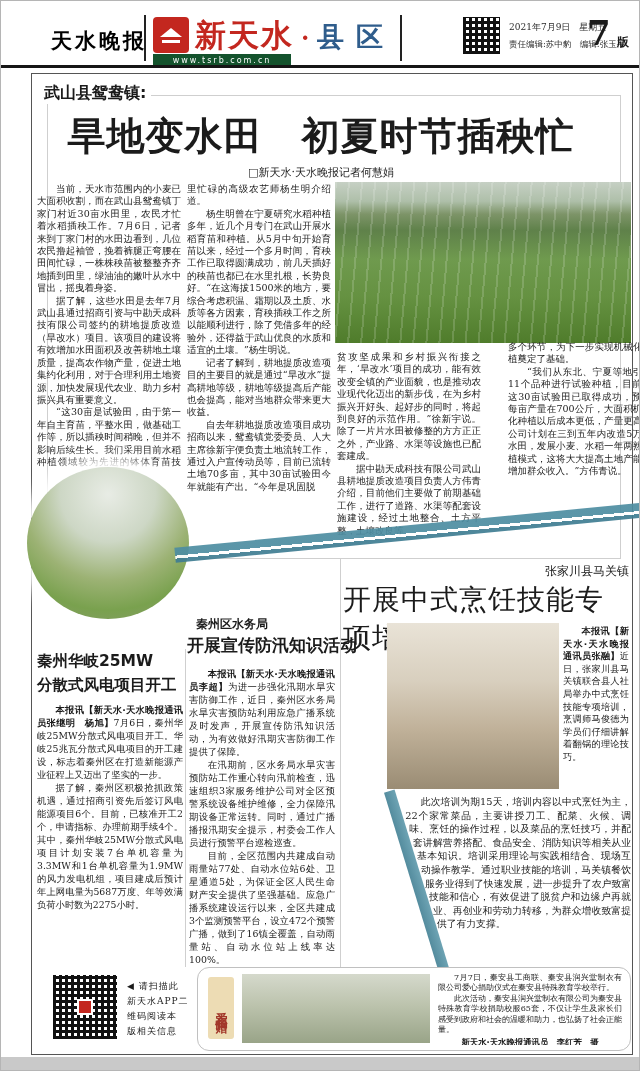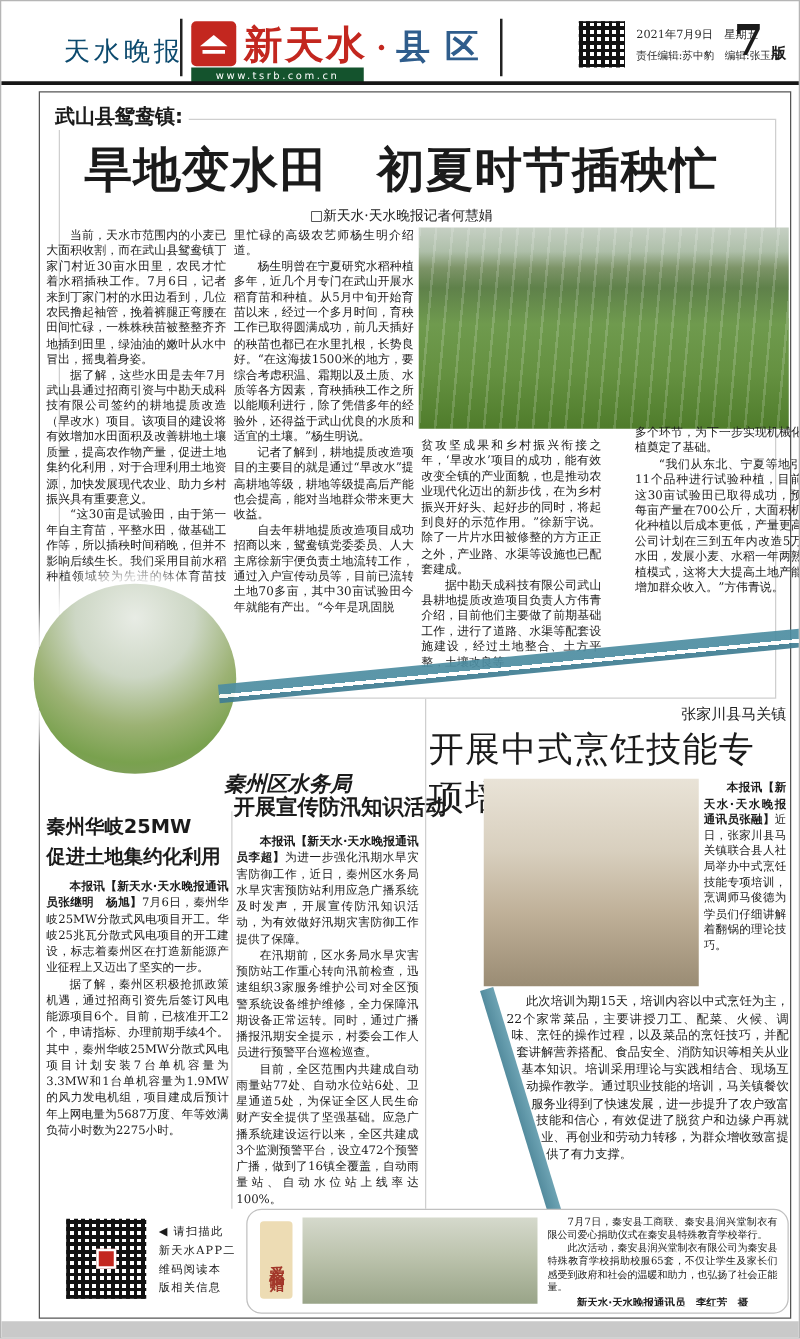--- a/index.html
+++ b/index.html
@@ -1,20 +1,20 @@
 <!DOCTYPE html>
 <html><head>
 <meta charset="utf-8">
 <style>
   html,body{margin:0;padding:0;background:#e6e6e6;}
   #paper{position:relative;width:640px;height:1071px;background:#fff;border:1px solid #b5b5b5;
          box-sizing:border-box;overflow:hidden;font-family:"DejaVu Serif",serif;color:#1b1b1b;}
   .abs{position:absolute;}
   
-  .masthead{left:50px;top:26px;font-size:21px;font-weight:normal;color:#0c4a6e;letter-spacing:3px;}
+  .masthead{left:50px;top:26px;font-size:21px;font-weight:bold;color:#000000;letter-spacing:3px;}
   .hbar{width:2px;background:#222;}
   .seal{left:152px;top:16px;width:36px;height:36px;background:#c3271f;border-radius:4px;
         display:flex;flex-direction:column;align-items:center;justify-content:center;}
   .seal .roof{width:0;height:0;border-left:11px solid transparent;border-right:11px solid transparent;border-bottom:9px solid #fff;}
   .seal .base{width:18px;height:3px;background:#fff;margin-top:3px;}
   .logo-main{left:194px;top:14px;font-size:31px;font-weight:bold;color:#c3271f;letter-spacing:2px;}
   .logo-url{left:152px;top:53px;width:138px;height:13px;background:#14532d;color:#fff;font-size:8px;
             letter-spacing:2px;text-align:center;line-height:13px;font-family:"DejaVu Sans",sans-serif;}
   .logo-dot{left:300px;top:22px;font-size:24px;font-weight:bold;color:#c3271f;}
   .logo-section{left:316px;top:18px;font-size:27px;font-weight:bold;color:#2f5d8c;letter-spacing:12px;}
@@ -57,21 +57,21 @@
       background:linear-gradient(180deg,#4d8da1 0 8px,#ffffff 8px 11px,#3f7d92 11px 15px);opacity:.92;}
   .stripe2{left:320px;top:877px;width:193px;height:11px;transform:rotate(73deg);
       background:linear-gradient(180deg,#5d99ab,#417f93);opacity:.9;}
   
   .vline{width:1px;background:#cfcfcf;}
   .wind-title{left:36px;font-size:15.5px;font-weight:800;font-family:"DejaVu Sans",sans-serif;}
   .body-col{font-size:9.3px;line-height:13px;text-align:justify;overflow:hidden;}
   .body-col p{margin:0;text-indent:2em;}
   .lead-b{font-weight:bold;font-family:"DejaVu Sans",sans-serif;margin-top:20px;}
   .wind-body{left:36px;top:702px;width:146px;height:258px;}
-  .flood-kicker{left:178px;top:615px;font-size:17px;font-weight:bold;font-family:"DejaVu Sans",sans-serif;font-style:italic;}
+  .flood-kicker{left:195px;top:615px;font-size:12px;font-weight:bold;font-family:"DejaVu Sans",sans-serif;}
   .flood-headline{left:186px;top:633px;font-size:17px;font-weight:800;font-family:"DejaVu Sans",sans-serif;}
   .flood-body{left:188px;top:666px;width:146px;height:300px;font-size:9.4px;}
   .cook-kicker{left:342px;top:562px;width:286px;text-align:right;font-size:12px;color:#222;}
   .cook-headline{left:342px;top:580px;width:286px;text-align:left;font-size:28px;font-weight:400;
                  font-family:"DejaVu Sans",sans-serif;letter-spacing:1px;}
   .cook-lead{left:562px;top:624px;width:66px;height:166px;font-size:9.2px;line-height:12.6px;}
   .cook-p2{left:344px;top:794px;width:286px;height:186px;font-size:9.8px;line-height:13.6px;}
   .cut{float:left;width:100px;height:185px;shape-outside:polygon(0 0,46px 0,100px 100%,0 100%);shape-margin:6px;}
   
   .don-card{left:196px;top:966px;width:432px;height:82px;border:1px solid #c0c0c0;border-radius:12px;background:#fff;}
@@ -135,21 +135,21 @@
     <p>据中勘天成科技有限公司武山县耕地提质改造项目负责人方伟青介绍，目前他们主要做了前期基础工作，进行了道路、水渠等配套设施建设，经过土地整合、土方平整，土壤改良等</p>
   </div>
   <div class="abs ncol col4">
     <p class="cont">多个环节，为下一步实现机械化种植奠定了基础。</p>
     <p>“我们从东北、宁夏等地引进11个品种进行试验种植，目前，这30亩试验田已取得成功，预计每亩产量在700公斤，大面积机械化种植以后成本更低，产量更高。公司计划在三到五年内改造5万亩水田，发展小麦、水稻一年两熟种植模式，这将大大提高土地产能，增加群众收入。”方伟青说。</p>
   </div>
   <div class="abs photo-greenhouse"></div>
   <div class="abs stripe1"></div>
 
   <div class="abs wind-title" style="top:650px;">秦州华岐25MW</div>
-  <div class="abs wind-title" style="top:674px;">促进土地集约化利用</div>
+  <div class="abs wind-title" style="top:674px;">分散式风电项目开工</div>
   <div class="abs body-col wind-body">
     <p><span class="lead-b">本报讯【新天水·天水晚报通讯员张继明　杨旭】</span><span>7月6日，秦州华岐25MW分散式风电项目开工。华岐25兆瓦分散式风电项目的开工建设，标志着秦州区在打造新能源产业征程上又迈出了坚实的一步。</span></p>
     <p>据了解，秦州区积极抢抓政策机遇，通过招商引资先后签订风电能源项目6个。目前，已核准开工2个，申请指标、办理前期手续4个。其中，秦州华岐25MW分散式风电项目计划安装7台单机容量为3.3MW和1台单机容量为1.9MW的风力发电机组，项目建成后预计年上网电量为5687万度、年等效满负荷小时数为2275小时。</p>
   </div>
 
   <div class="abs vline" style="left:184px;top:648px;height:318px;"></div>
 
   <div class="abs flood-kicker">秦州区水务局</div>
   <div class="abs flood-headline">开展宣传防汛知识活动</div>
   <div class="abs body-col flood-body">

